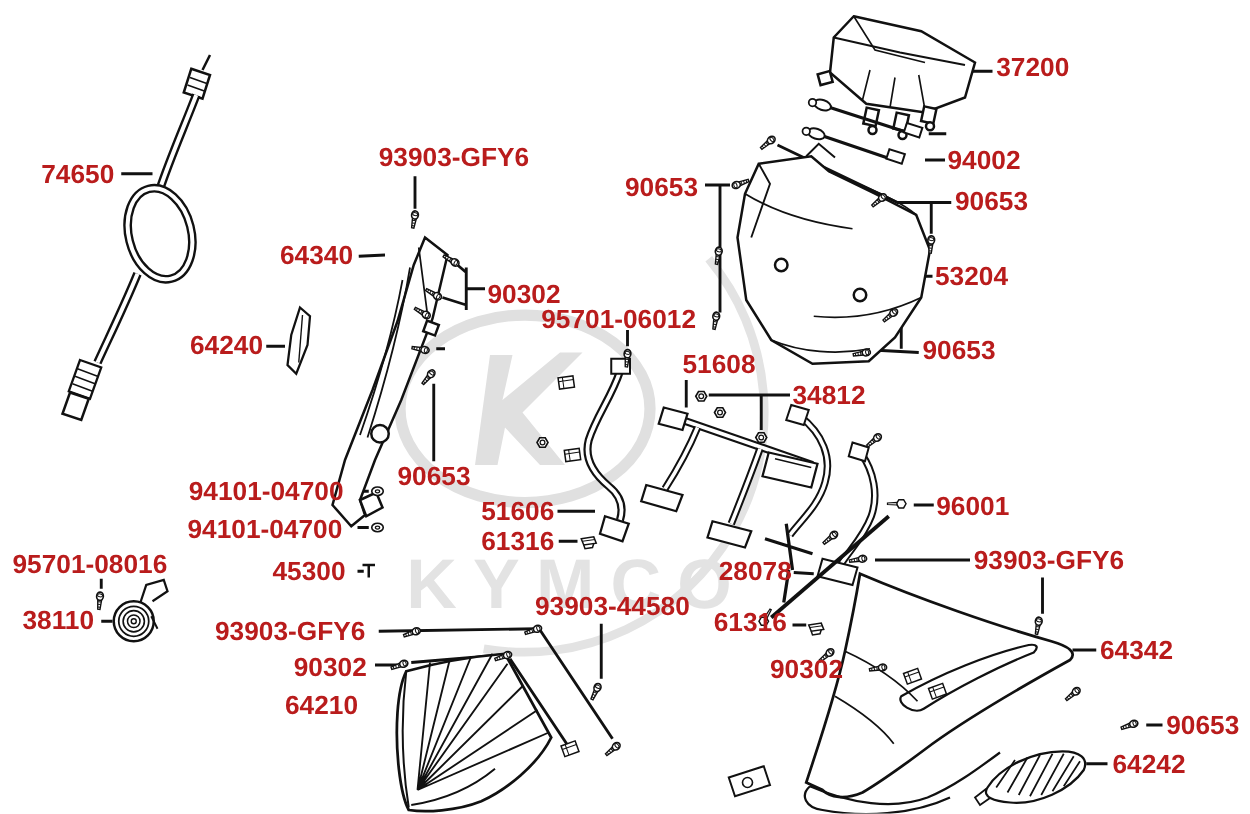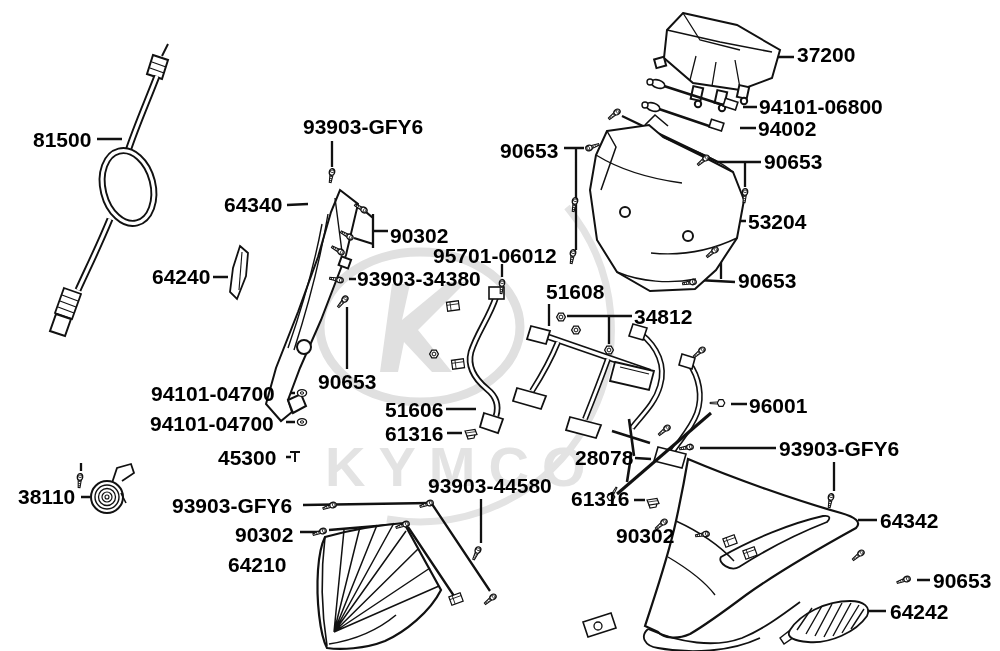--- a/index.html
+++ b/index.html
@@ -1,19 +1,19 @@
 <!DOCTYPE html>
 <html><head>
 <meta charset="utf-8">
 <style>
   html,body{margin:0;padding:0;background:#fff;}
   #stage{position:relative;width:1000px;height:651px;background:#fff;overflow:hidden;
          font-family:"Liberation Sans",sans-serif;}
   #parts-svg{position:absolute;left:0;top:0;}
-  .lbl{position:absolute;font-weight:bold;font-size:21px;line-height:22px;color:#000000;
+  .lbl{position:absolute;font-weight:bold;font-size:21px;line-height:22px;color:#b91c1c;
        white-space:nowrap;letter-spacing:0;}
 </style>
 </head>
 <body>
 
 <div id="stage">
 
 <svg id="parts-svg" width="1000" height="651" viewBox="0 0 1000 651">
   <defs>
     <g id="scr">
@@ -245,43 +245,42 @@
     <use href="#sq" transform="translate(453,306) rotate(-8)"></use>
     <use href="#sq" transform="translate(458,364) rotate(-8)"></use>
     <use href="#sq" transform="translate(730,541) rotate(-20)"></use>
     <use href="#sq" transform="translate(750,553) rotate(-20)"></use>
     <use href="#sq" transform="translate(456,599) rotate(-20)"></use>
     <path d="M290,452 L300,452 M295,452 L295,462" stroke="#111" stroke-width="2"></path>
   </g>
 </svg>
 
 <div class="lbl" style="left:797px;top:44px">37200</div>
-<div class="lbl" style="left:759px;top:96px">94101-06800</div>
 <div class="lbl" style="left:758px;top:118px">94002</div>
 <div class="lbl" style="left:764px;top:151px">90653</div>
 <div class="lbl" style="left:748px;top:211px">53204</div>
 <div class="lbl" style="left:500px;top:140px">90653</div>
 <div class="lbl" style="left:303px;top:116px">93903-GFY6</div>
-<div class="lbl" style="left:33px;top:129px">81500</div>
+<div class="lbl" style="left:33px;top:129px">74650</div>
 <div class="lbl" style="left:224px;top:194px">64340</div>
 <div class="lbl" style="left:390px;top:225px">90302</div>
 <div class="lbl" style="left:433px;top:245px">95701-06012</div>
-<div class="lbl" style="left:357px;top:268px">93903-34380</div>
 <div class="lbl" style="left:152px;top:266px">64240</div>
 <div class="lbl" style="left:546px;top:281px">51608</div>
 <div class="lbl" style="left:634px;top:306px">34812</div>
 <div class="lbl" style="left:738px;top:270px">90653</div>
 <div class="lbl" style="left:318px;top:371px">90653</div>
 <div class="lbl" style="left:151px;top:383px">94101-04700</div>
 <div class="lbl" style="left:150px;top:413px">94101-04700</div>
 <div class="lbl" style="left:385px;top:399px">51606</div>
 <div class="lbl" style="left:385px;top:423px">61316</div>
 <div class="lbl" style="left:749px;top:395px">96001</div>
 <div class="lbl" style="left:218px;top:447px">45300</div>
 <div class="lbl" style="left:575px;top:447px">28078</div>
+<div class="lbl" style="left:10px;top:441px">95701-08016</div>
 <div class="lbl" style="left:779px;top:438px">93903-GFY6</div>
 <div class="lbl" style="left:18px;top:486px">38110</div>
 <div class="lbl" style="left:172px;top:495px">93903-GFY6</div>
 <div class="lbl" style="left:428px;top:475px">93903-44580</div>
 <div class="lbl" style="left:571px;top:488px">61316</div>
 <div class="lbl" style="left:235px;top:524px">90302</div>
 <div class="lbl" style="left:616px;top:525px">90302</div>
 <div class="lbl" style="left:228px;top:554px">64210</div>
 <div class="lbl" style="left:880px;top:510px">64342</div>
 <div class="lbl" style="left:933px;top:570px">90653</div>

